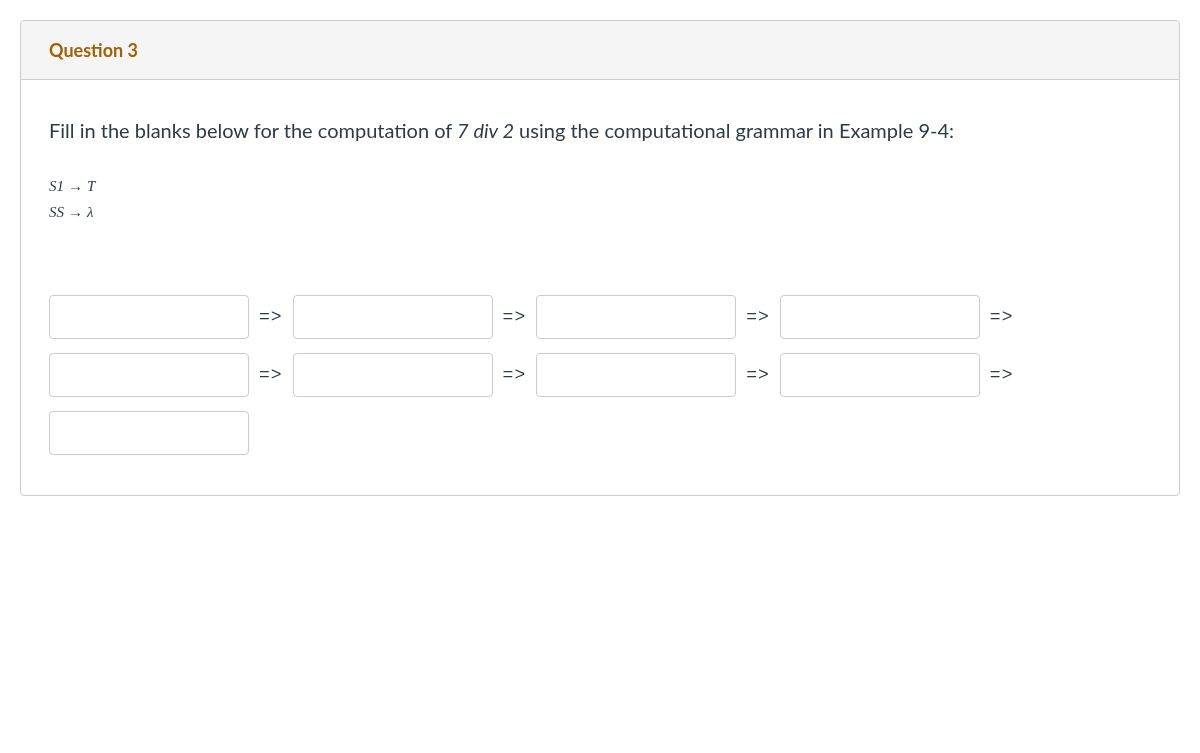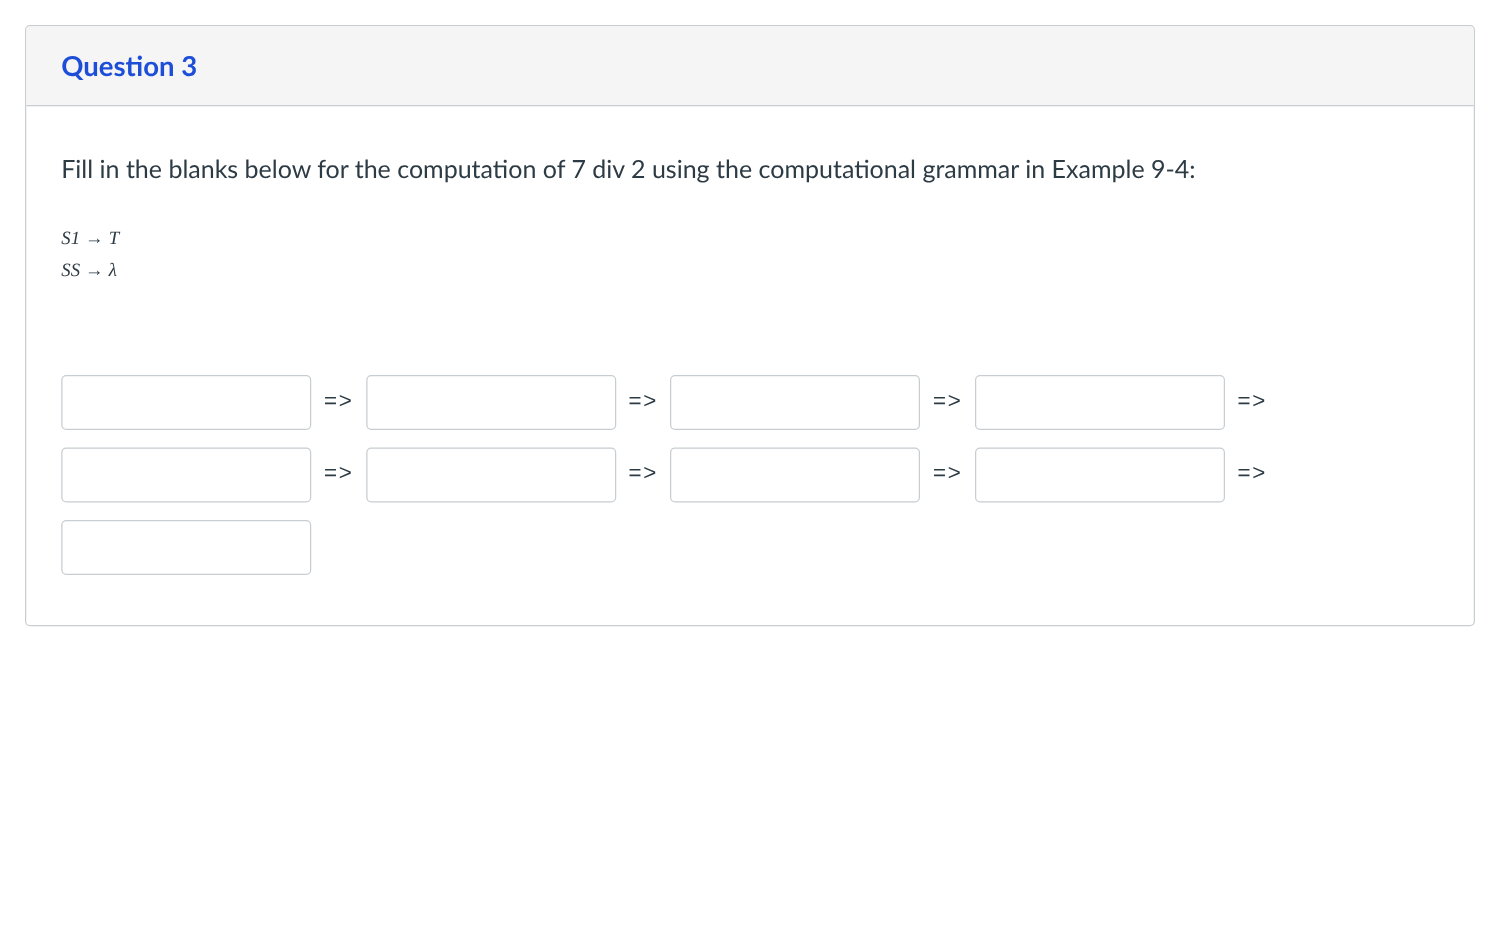--- a/index.html
+++ b/index.html
@@ -20,34 +20,35 @@
       overflow: hidden;
       max-width: 1160px;
       margin: 0 auto;
     }
     .question-header {
       background: #f5f5f5;
       padding: 18px 28px;
       border-bottom: 1px solid #c7cdd1;
     }
     .question-title {
-      font-size: 22px;
+      font-size: 18px;
       font-weight: 700;
-      color: #1d4ed8;
+      color: #a16207;
     }
     .question-body {
       padding: 34px 28px 40px 28px;
     }
     .prompt {
       font-size: 20px;
       line-height: 1.6;
       color: #2d3b45;
       margin-bottom: 28px;
     }
     .prompt .italic {
+      font-style: italic;
     }
     .grammar {
       font-family: "Times New Roman", Times, serif;
       font-style: italic;
       font-size: 15px;
       line-height: 1.7;
       color: #2d3b45;
       margin-bottom: 70px;
     }
     .grammar .rule {

